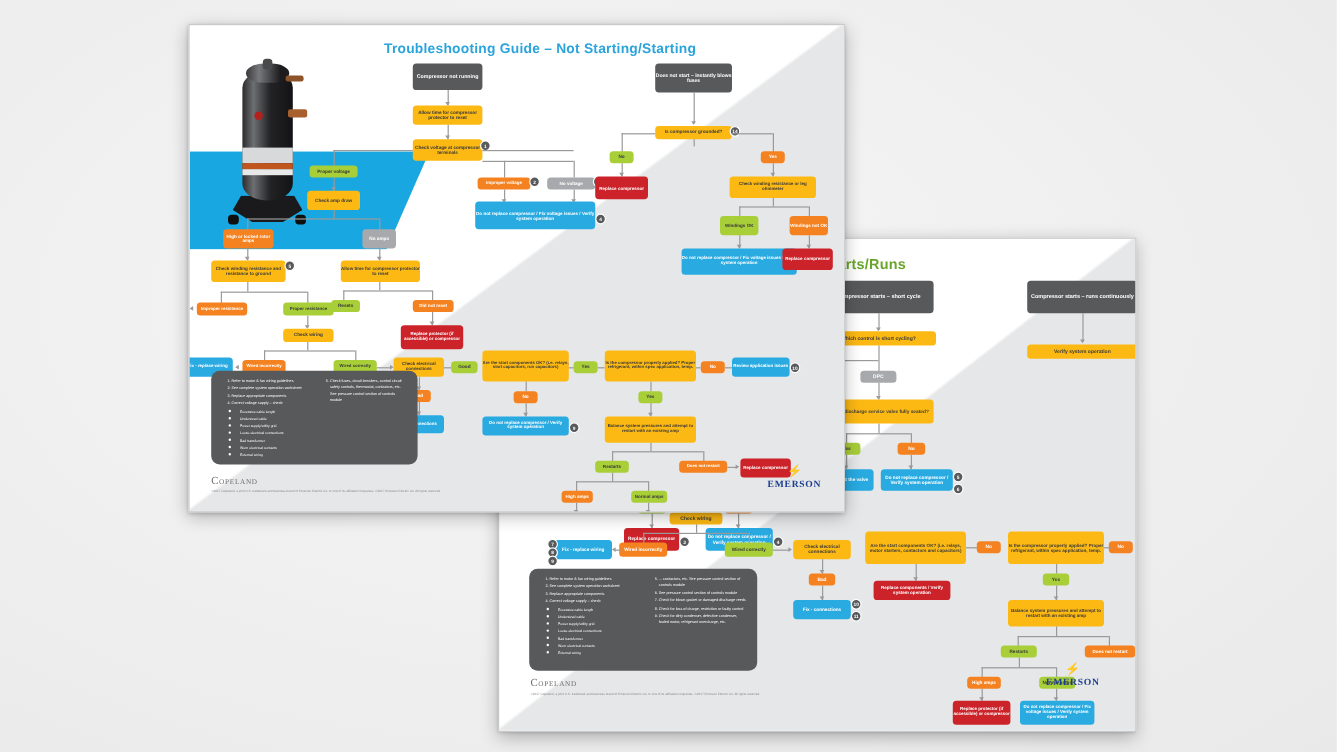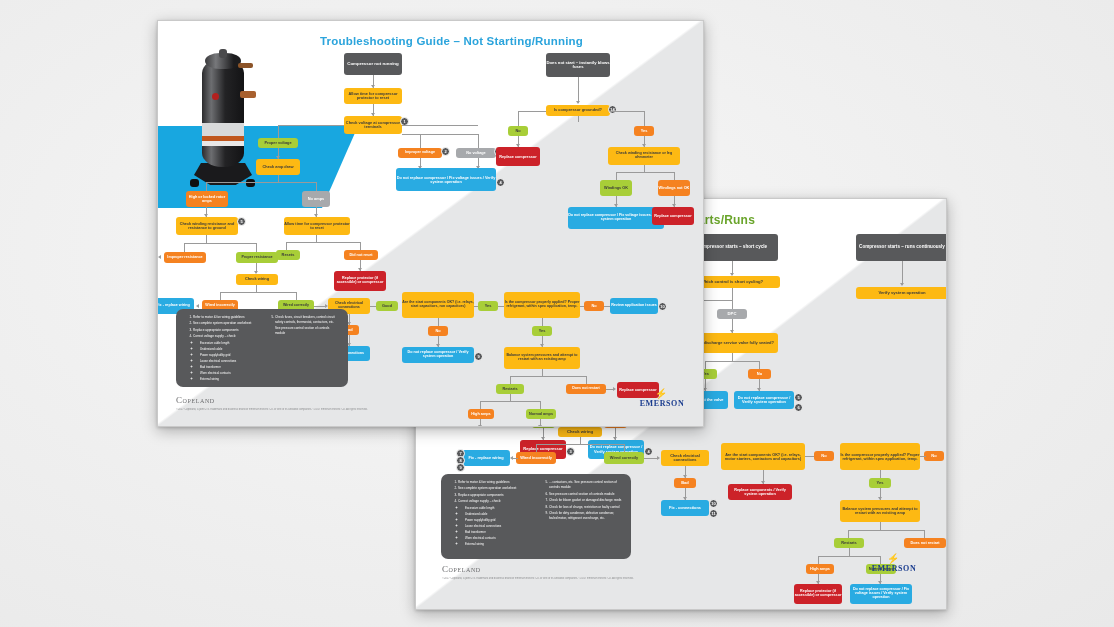--- a/index.html
+++ b/index.html
@@ -269,21 +269,21 @@
     <div class="legal" style="left:26px;top:378px;width:400px;overflow:hidden;">©2017 Copeland, a joint U.S. trademark and business brand of Emerson Electric Co. or one of its affiliated companies. ©2017 Emerson Electric Co. All rights reserved.</div>
     <div class="emerson" style="left:448px;top:355px;width:60px;">
       <div class="em-bolt">⚡</div>
       <div class="em-name">EMERSON</div>
     </div>
   </div>
 
   <div class="poster" id="poster-notstart">
     <div class="corner-wedge"></div>
 
-    <div class="ttl" id="t1">Troubleshooting Guide – Not Starting/Running</div>
+    <div class="ttl" id="t1">Troubleshooting Guide – Not Starting/Starting</div>
 
     <div class="hero-band"></div>
     <div class="compressor">
       <div class="comp-base"></div>
       <div class="comp-foot" style="left:2px;"></div>
       <div class="comp-foot" style="left:58px;"></div>
       <div class="comp-body"></div>
       <div class="comp-band"></div>
       <div class="comp-band2"></div>
       <div class="comp-band3"></div>

